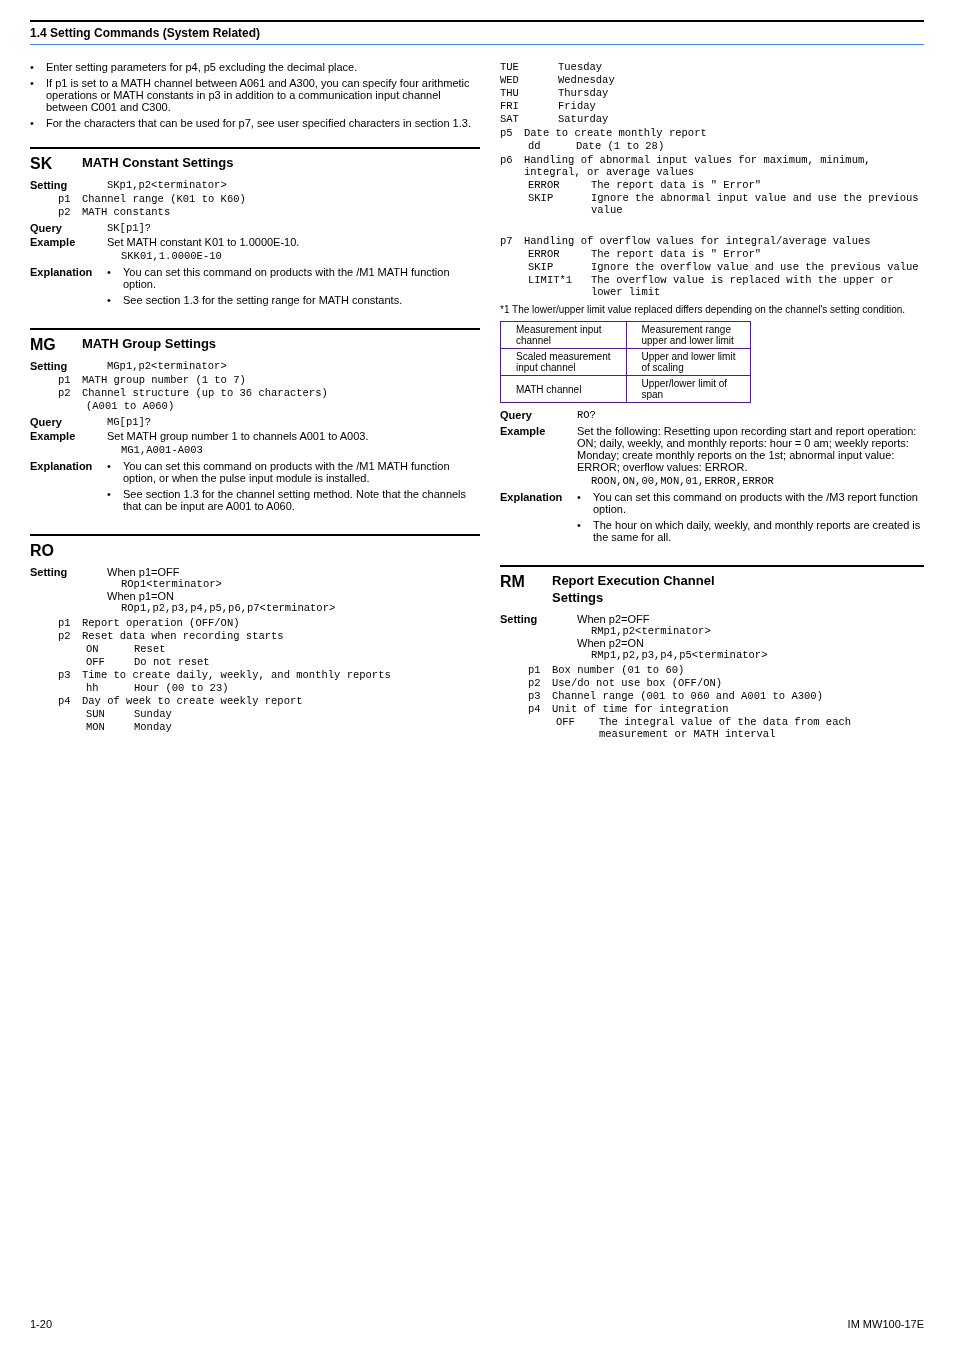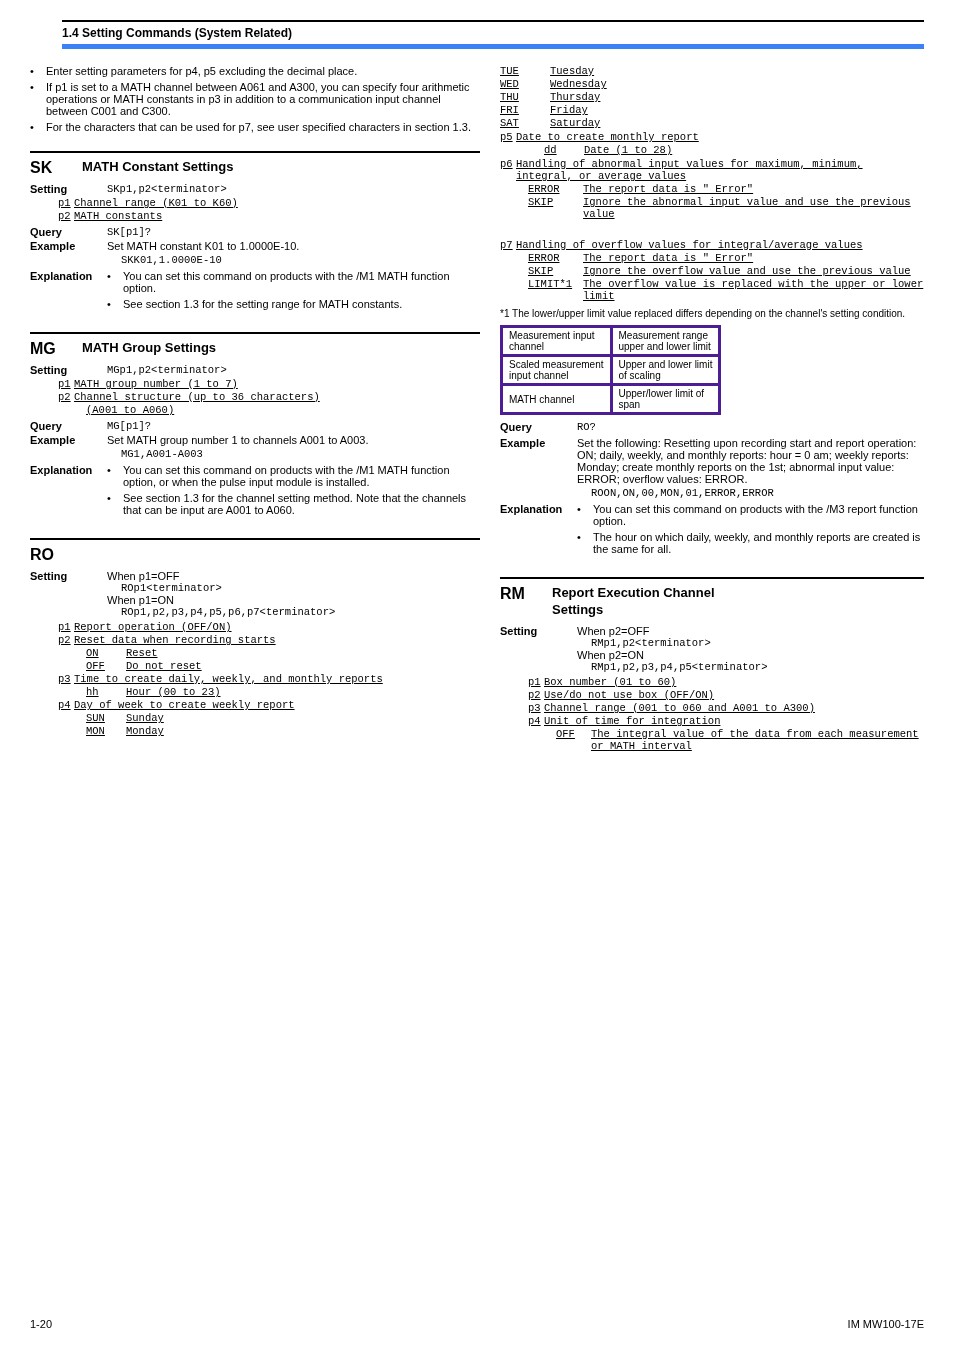--- a/index.html
+++ b/index.html
@@ -7,24 +7,23 @@
       font-family: Arial, sans-serif;
       font-size: 11px;
       background: #fff;
       color: #000;
       width: 954px;
       min-height: 1350px;
       padding: 20px 30px;
     }
     .page-header {
       border-top: 2px solid #000;
-      border-bottom: 5px solid #3b82f6;
+      border-bottom: 1px solid #3b82f6;
       padding: 4px 0;
       margin-bottom: 16px;
-      margin-left: 32px;
     }
     .page-header h2 {
       font-size: 12px;
       font-weight: bold;
     }
     .two-col {
       display: flex;
       gap: 20px;
     }
     .col-left {
@@ -77,40 +76,39 @@
     .bullet-item {
       display: flex;
       gap: 6px;
       margin-bottom: 4px;
     }
     .bullet {
       min-width: 10px;
     }
     .param-row {
       display: flex;
-      gap: 0;
+      gap: 8px;
       margin-bottom: 1px;
       font-family: 'Courier New', monospace;
       font-size: 10.5px;
-      text-decoration: underline;
     }
     .param-label {
       min-width: 16px;
     }
     .param-val {
       min-width: 40px;
     }
     table.ref-table {
       border-collapse: collapse;
       font-size: 10px;
       margin-top: 6px;
     }
     table.ref-table th, table.ref-table td {
-      border: 3px solid #4c1d95;
-      padding: 2px 6px;
+      border: 1px solid #4c1d95;
+      padding: 2px 15px;
     }
     .page-footer {
       position: absolute;
       bottom: 20px;
       left: 30px;
       right: 30px;
       display: flex;
       justify-content: space-between;
       font-size: 11px;
     }
@@ -332,21 +330,21 @@
       <div class="param-row">
         <span class="param-val" style="min-width:50px;">SAT</span>
         <span>Saturday</span>
       </div>
 
       <div class="param-row" style="margin-top:2px;">
         <span class="param-label">p5</span>
         <span>Date to create monthly report</span>
       </div>
       <div class="param-row indent2">
-        <span class="param-val" style="min-width:40px;margin-left:16px;">dd</span>
+        <span class="param-val" style="min-width:40px;">dd</span>
         <span>Date (1 to 28)</span>
       </div>
 
       <div class="param-row" style="margin-top:2px;">
         <span class="param-label">p6</span>
         <span>Handling of abnormal input values for maximum, minimum, integral, or average values</span>
       </div>
       <div class="param-row indent2">
         <span class="param-val" style="min-width:55px;">ERROR</span>
         <span>The report data is " Error"</span>

